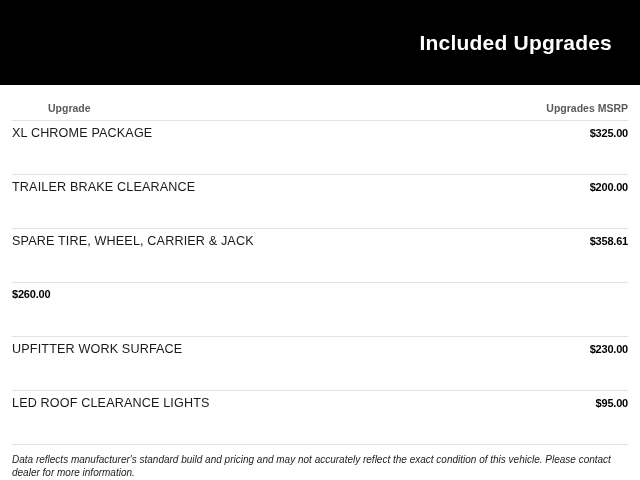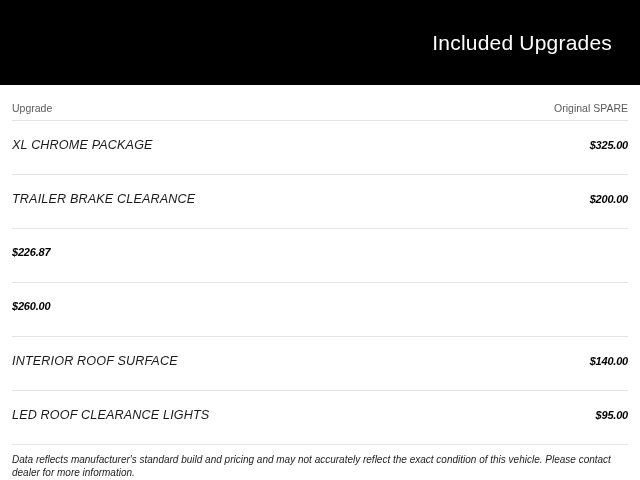--- a/index.html
+++ b/index.html
@@ -25,51 +25,51 @@
     height: 85px;
     display: flex;
     align-items: center;
     justify-content: flex-end;
     padding-right: 28px;
     box-sizing: border-box;
   }
   .header-title {
     color: #ffffff;
     font-size: 21px;
-    font-weight: 400;
+    font-weight: 700;
     letter-spacing: 0.2px;
   }
   .content {
     padding: 0 12px;
     box-sizing: border-box;
   }
   .col-head {
     display: flex;
     justify-content: space-between;
     align-items: baseline;
     padding-top: 17px;
     padding-bottom: 6px;
   }
   .col-head span {
     font-size: 10.5px;
     color: #5a5a5a;
-    font-weight: 400;
+    font-weight: 700;
+    margin-left: 36px;
   }
   .rows {
     display: block;
   }
   .row {
     display: flex;
     justify-content: space-between;
     align-items: baseline;
     border-top: 1px solid #e3e3e3;
     height: 54px;
     box-sizing: border-box;
-    padding-top: 17px;
-    font-style: italic;
+    padding-top: 5px;
   }
   .row:first-child {
     border-top: 1px solid #e3e3e3;
   }
   .row-name {
     font-size: 12.6px;
     color: #1a1a1a;
     font-weight: 400;
     letter-spacing: 0.15px;
   }
@@ -94,46 +94,47 @@
 <div class="page">
 
   <div class="header">
     <div class="header-title">Included Upgrades</div>
   </div>
 
   <div class="content">
 
     <div class="col-head">
       <span>Upgrade</span>
-      <span>Original SPARE</span>
+      <span>Upgrades MSRP</span>
     </div>
 
     <div class="rows">
 
       <div class="row">
         <div class="row-name">XL CHROME PACKAGE</div>
         <div class="row-price">$325.00</div>
       </div>
 
       <div class="row">
         <div class="row-name">TRAILER BRAKE CLEARANCE</div>
         <div class="row-price">$200.00</div>
       </div>
 
       <div class="row">
-        <div class="row-price">$226.87</div>
+        <div class="row-name">SPARE TIRE, WHEEL, CARRIER &amp; JACK</div>
+        <div class="row-price">$358.61</div>
       </div>
 
       <div class="row">
         <div class="row-price">$260.00</div>
       </div>
 
       <div class="row">
-        <div class="row-name">INTERIOR ROOF SURFACE</div>
-        <div class="row-price">$140.00</div>
+        <div class="row-name">UPFITTER WORK SURFACE</div>
+        <div class="row-price">$230.00</div>
       </div>
 
       <div class="row">
         <div class="row-name">LED ROOF CLEARANCE LIGHTS</div>
         <div class="row-price">$95.00</div>
       </div>
 
     </div>
 
     <div class="footnote">Data reflects manufacturer's standard build and pricing and may not accurately reflect the exact condition of this vehicle. Please contact dealer for more information.</div>

